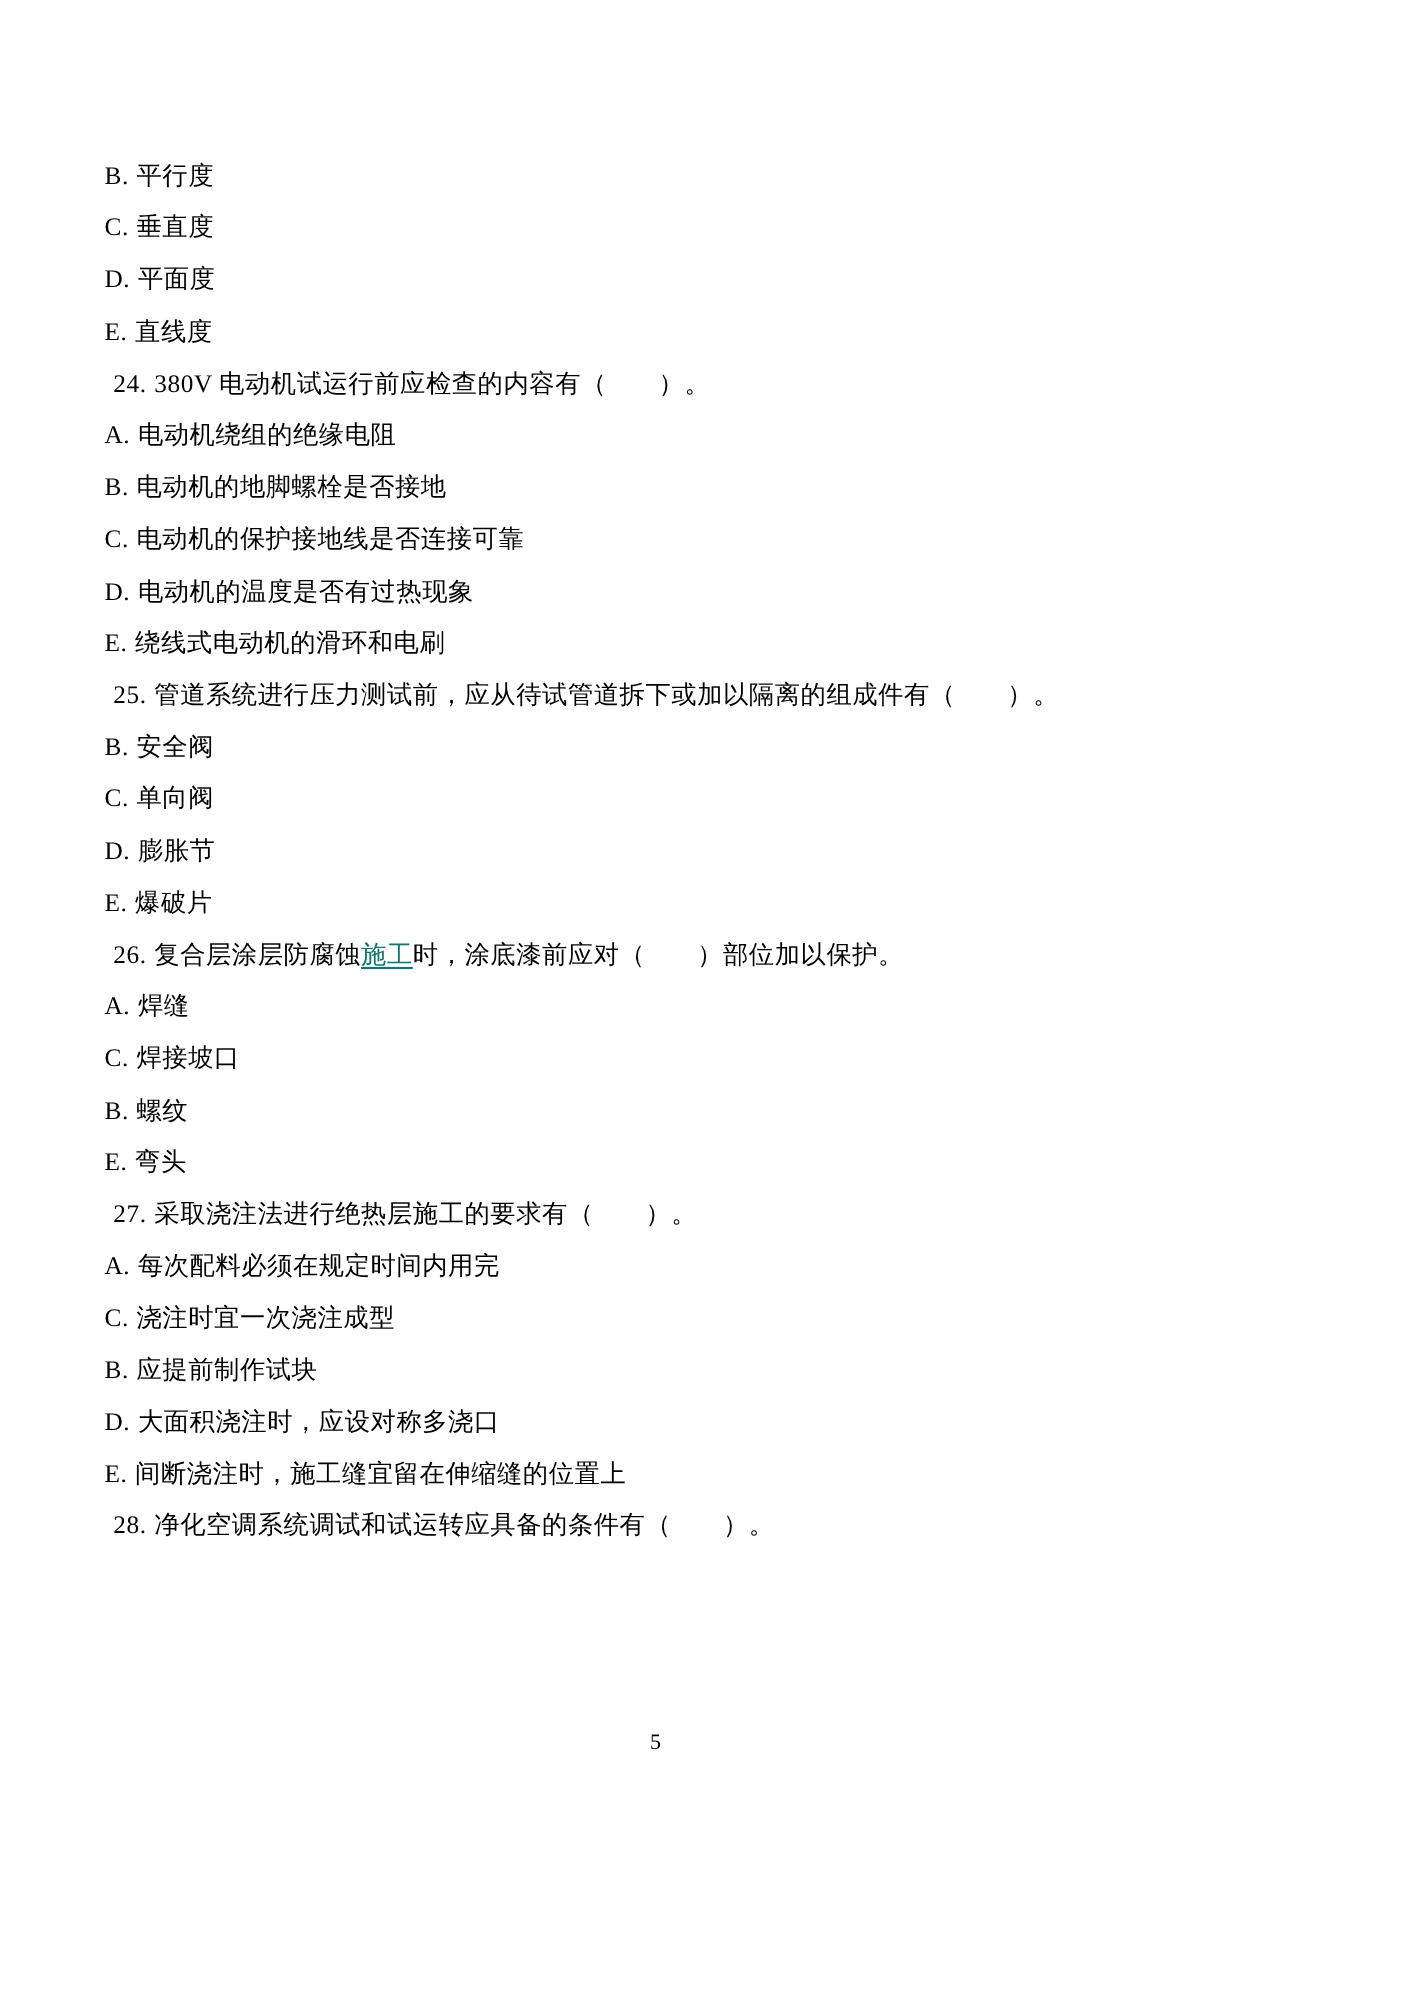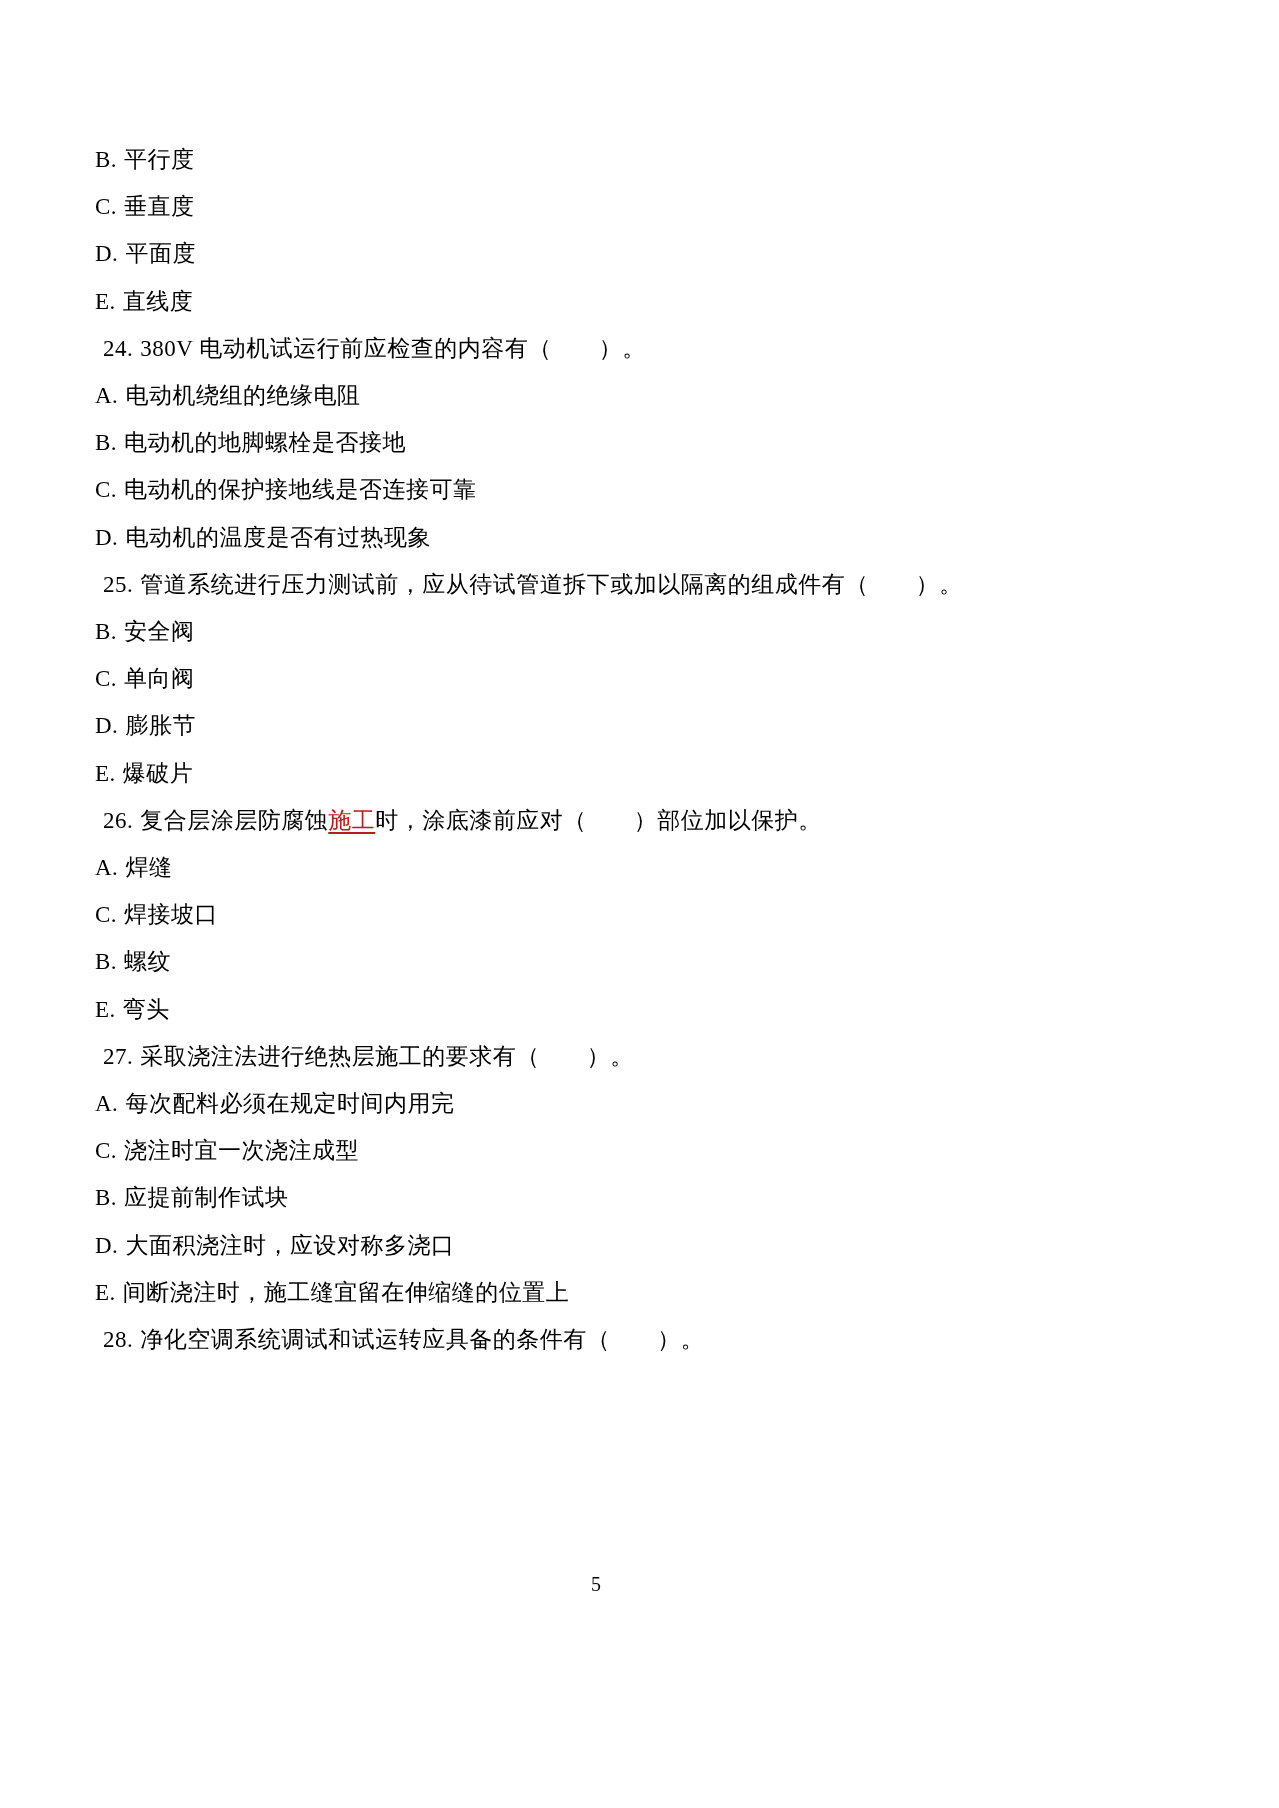--- a/index.html
+++ b/index.html
@@ -30,21 +30,21 @@
     white-space: nowrap;
     letter-spacing: 0.5px;
   }
   p.line.q {
     padding-left: 8px;
   }
   .num, .opt-label {
     margin-right: 7px;
   }
   .hl {
-    color: #b91c1c;
+    color: #0f766e;
     text-decoration: underline;
     text-decoration-thickness: 1.5px;
     text-underline-offset: 4px;
   }
   .page-num {
     position: absolute;
     top: 1572px;
     left: 596px;
     transform: translateX(-50%);
     font-size: 20px;
@@ -60,20 +60,21 @@
     <p class="line"><span class="opt-label">B.</span><span>平行度</span></p>
     <p class="line"><span class="opt-label">C.</span><span>垂直度</span></p>
     <p class="line"><span class="opt-label">D.</span><span>平面度</span></p>
     <p class="line"><span class="opt-label">E.</span><span>直线度</span></p>
 
     <p class="line q"><span class="num">24.</span><span>380V 电动机试运行前应检查的内容有（　　）。</span></p>
     <p class="line"><span class="opt-label">A.</span><span>电动机绕组的绝缘电阻</span></p>
     <p class="line"><span class="opt-label">B.</span><span>电动机的地脚螺栓是否接地</span></p>
     <p class="line"><span class="opt-label">C.</span><span>电动机的保护接地线是否连接可靠</span></p>
     <p class="line"><span class="opt-label">D.</span><span>电动机的温度是否有过热现象</span></p>
+    <p class="line"><span class="opt-label">E.</span><span>绕线式电动机的滑环和电刷</span></p>
 
     <p class="line q"><span class="num">25.</span><span>管道系统进行压力测试前，应从待试管道拆下或加以隔离的组成件有（　　）。</span></p>
     <p class="line"><span class="opt-label">B.</span><span>安全阀</span></p>
     <p class="line"><span class="opt-label">C.</span><span>单向阀</span></p>
     <p class="line"><span class="opt-label">D.</span><span>膨胀节</span></p>
     <p class="line"><span class="opt-label">E.</span><span>爆破片</span></p>
 
     <p class="line q"><span class="num">26.</span><span>复合层涂层防腐蚀</span><span class="hl">施工</span><span>时，涂底漆前应对（　　）部位加以保护。</span></p>
     <p class="line"><span class="opt-label">A.</span><span>焊缝</span></p>
     <p class="line"><span class="opt-label">C.</span><span>焊接坡口</span></p>

